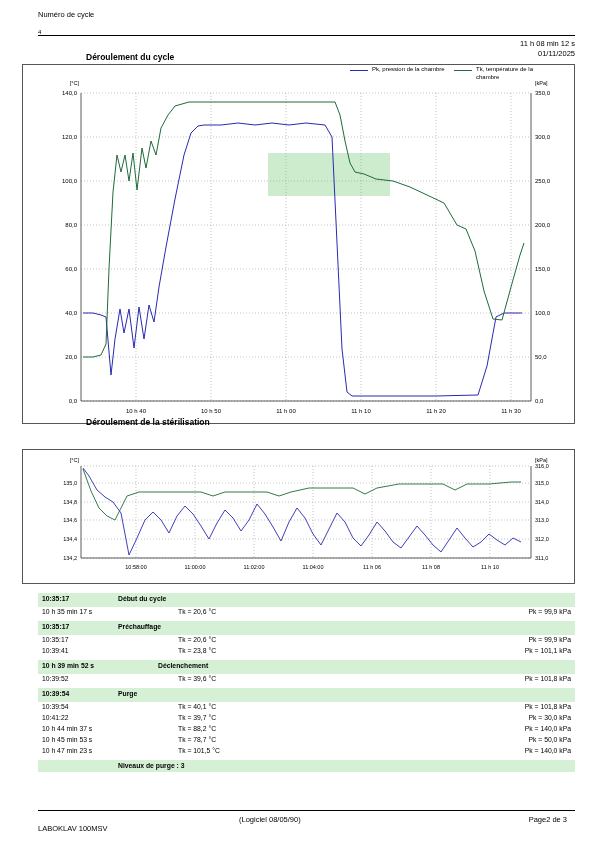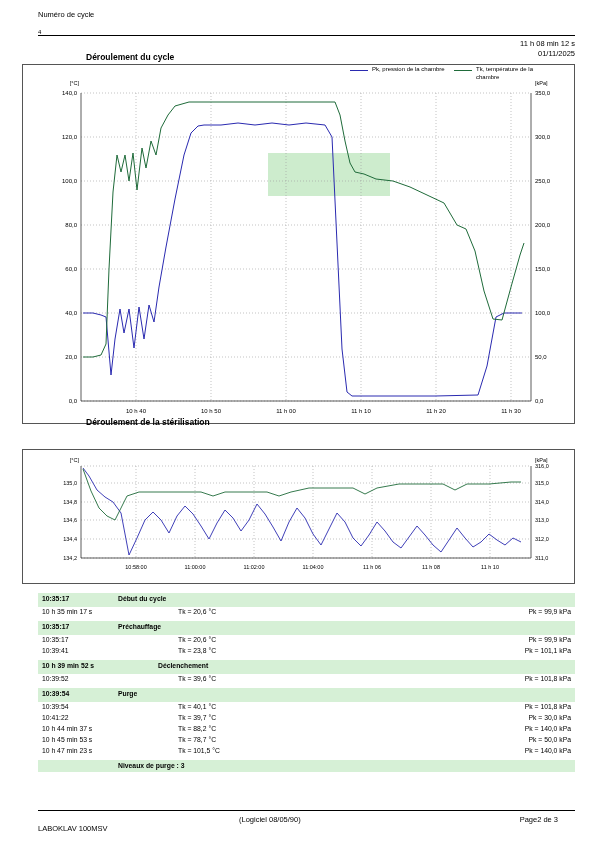--- a/index.html
+++ b/index.html
@@ -148,21 +148,21 @@
   }
   .footer {
     position: absolute;
     left: 38px;
     top: 815px;
     width: 537px;
     font-size: 7.5px;
   }
   .footer .f-left { position: absolute; left: 0; top: 9px; }
   .footer .f-mid { position: absolute; left: 160px; top: 0; margin-left: 41px; }
-  .footer .f-right { position: absolute; right: 17px; top: 0; }
+  .footer .f-right { position: absolute; right: 8px; top: 0; }
 </style>
 </head>
 <body>
 
 <div class="page">
 
   <div class="header">
     <div class="header-left">Numéro de cycle</div>
     <div class="header-tick">4</div>
     <div class="header-right">

